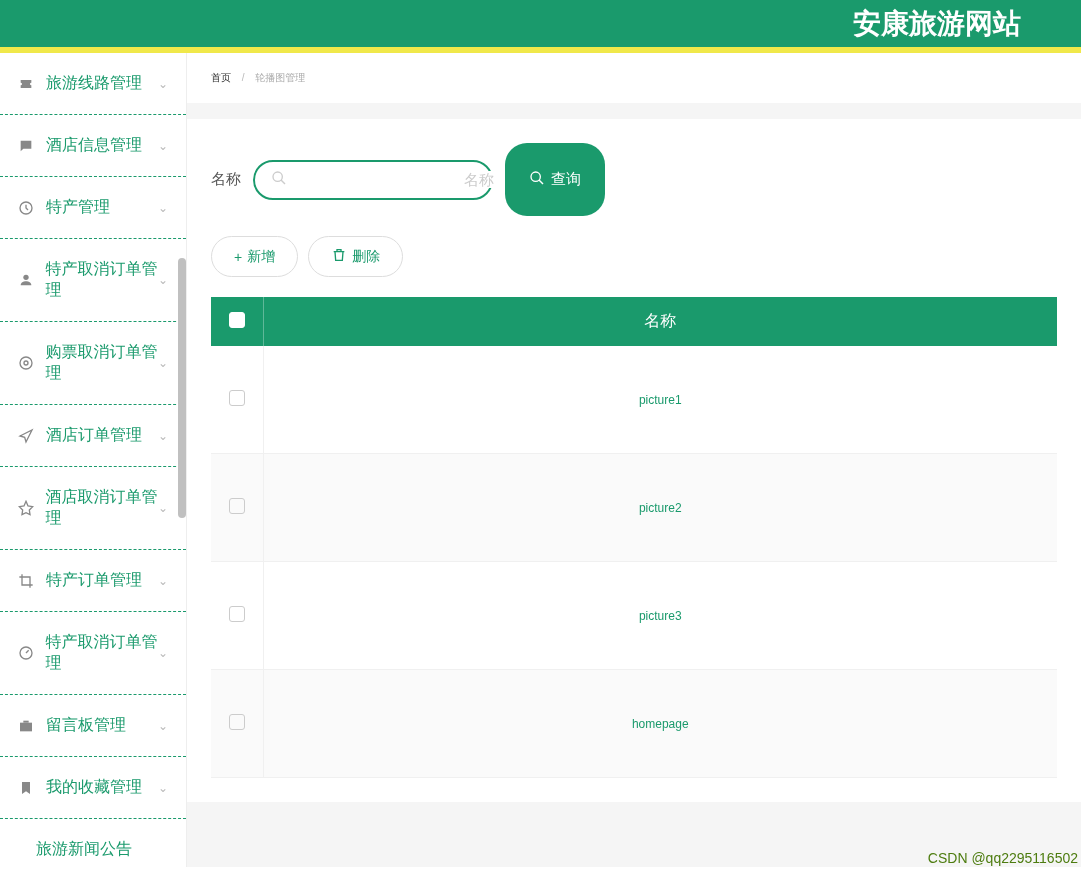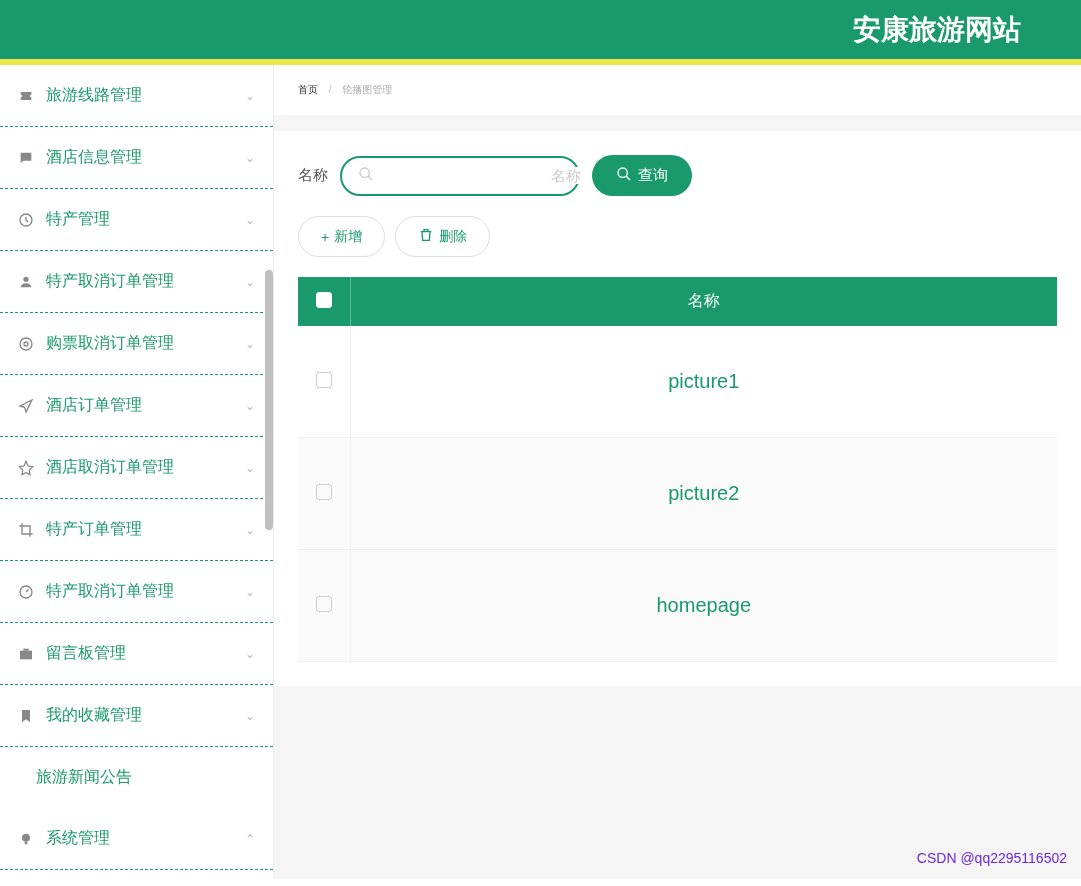--- a/index.html
+++ b/index.html
@@ -1,39 +1,39 @@
 <!DOCTYPE html>
 <html><head>
   <meta charset="utf-8">
   <style>
     * { margin: 0; padding: 0; box-sizing: border-box; }
     body { font-family: "Microsoft YaHei", Arial, sans-serif; background: #fff; overflow: hidden; }
     
     .header {
       background: #1a9a6c;
-      height: 65px;
+      height: 53px;
       display: flex;
       align-items: center;
       justify-content: flex-end;
       padding-right: 60px;
       border-bottom: 6px solid #f0e84a;
     }
     .header-title {
       color: #fff;
       font-size: 28px;
       font-weight: bold;
     }
     
     .container {
       display: flex;
       height: calc(100vh - 72px);
     }
     
     .sidebar {
-      width: 274px;
+      width: 187px;
       background: #fff;
       overflow-y: auto;
       border-right: 1px solid #eee;
       position: relative;
     }
     
     .sidebar-scroll-indicator {
       position: absolute;
       right: 0;
       top: 205px;
@@ -127,21 +127,21 @@
       text-align: right;
       color: #999;
     }
     .search-input::placeholder { color: #ccc; }
     
     .btn-query {
       background: #1a9a6c;
       color: #fff;
       border: none;
       border-radius: 22px;
-      padding: 11px 24px;
+      padding: 27px 24px;
       font-size: 15px;
       cursor: pointer;
       display: inline-flex;
       align-items: center;
       gap: 6px;
     }
     
     .action-row {
       display: flex;
       gap: 10px;
@@ -173,21 +173,21 @@
       text-align: center;
     }
     .table thead th.check-col {
       width: 52px;
       border-right: 1px solid rgba(255,255,255,0.3);
     }
     .table tbody td {
       padding: 44px 14px;
       text-align: center;
       color: #1a9a6c;
-      font-size: 20px;
+      font-size: 12px;
       border-bottom: 1px solid #f0f0f0;
     }
     .table tbody td.check-col {
       width: 52px;
       border-right: 1px solid #f0f0f0;
     }
     .table tbody tr.alt td { background: #fafafa; }
     
     .checkbox {
       width: 16px;
@@ -198,22 +198,22 @@
       cursor: pointer;
     }
     .checkbox.header-cb {
       background: #fff;
       border-color: #fff;
     }
     
     .watermark {
       position: fixed;
       bottom: 20px;
-      right: 14px;
-      color: #6d28d9;
+      right: 3px;
+      color: #4d7c0f;
       font-size: 14px;
       font-family: Arial, sans-serif;
     }
     
     svg { width: 16px; height: 16px; }
   </style>
 </head>
 <body>
 
 <div class="header">
@@ -393,20 +393,24 @@
         </thead>
         <tbody>
           <tr>
             <td class="check-col"><span class="checkbox"></span></td>
             <td>picture1</td>
           </tr>
           <tr class="alt">
             <td class="check-col"><span class="checkbox"></span></td>
             <td>picture2</td>
           </tr>
+          <tr>
+            <td class="check-col"><span class="checkbox"></span></td>
+            <td>picture3</td>
+          </tr>
           <tr class="alt">
             <td class="check-col"><span class="checkbox"></span></td>
             <td>homepage</td>
           </tr>
         </tbody>
       </table>
     </div>
   </div>
 </div>
 

